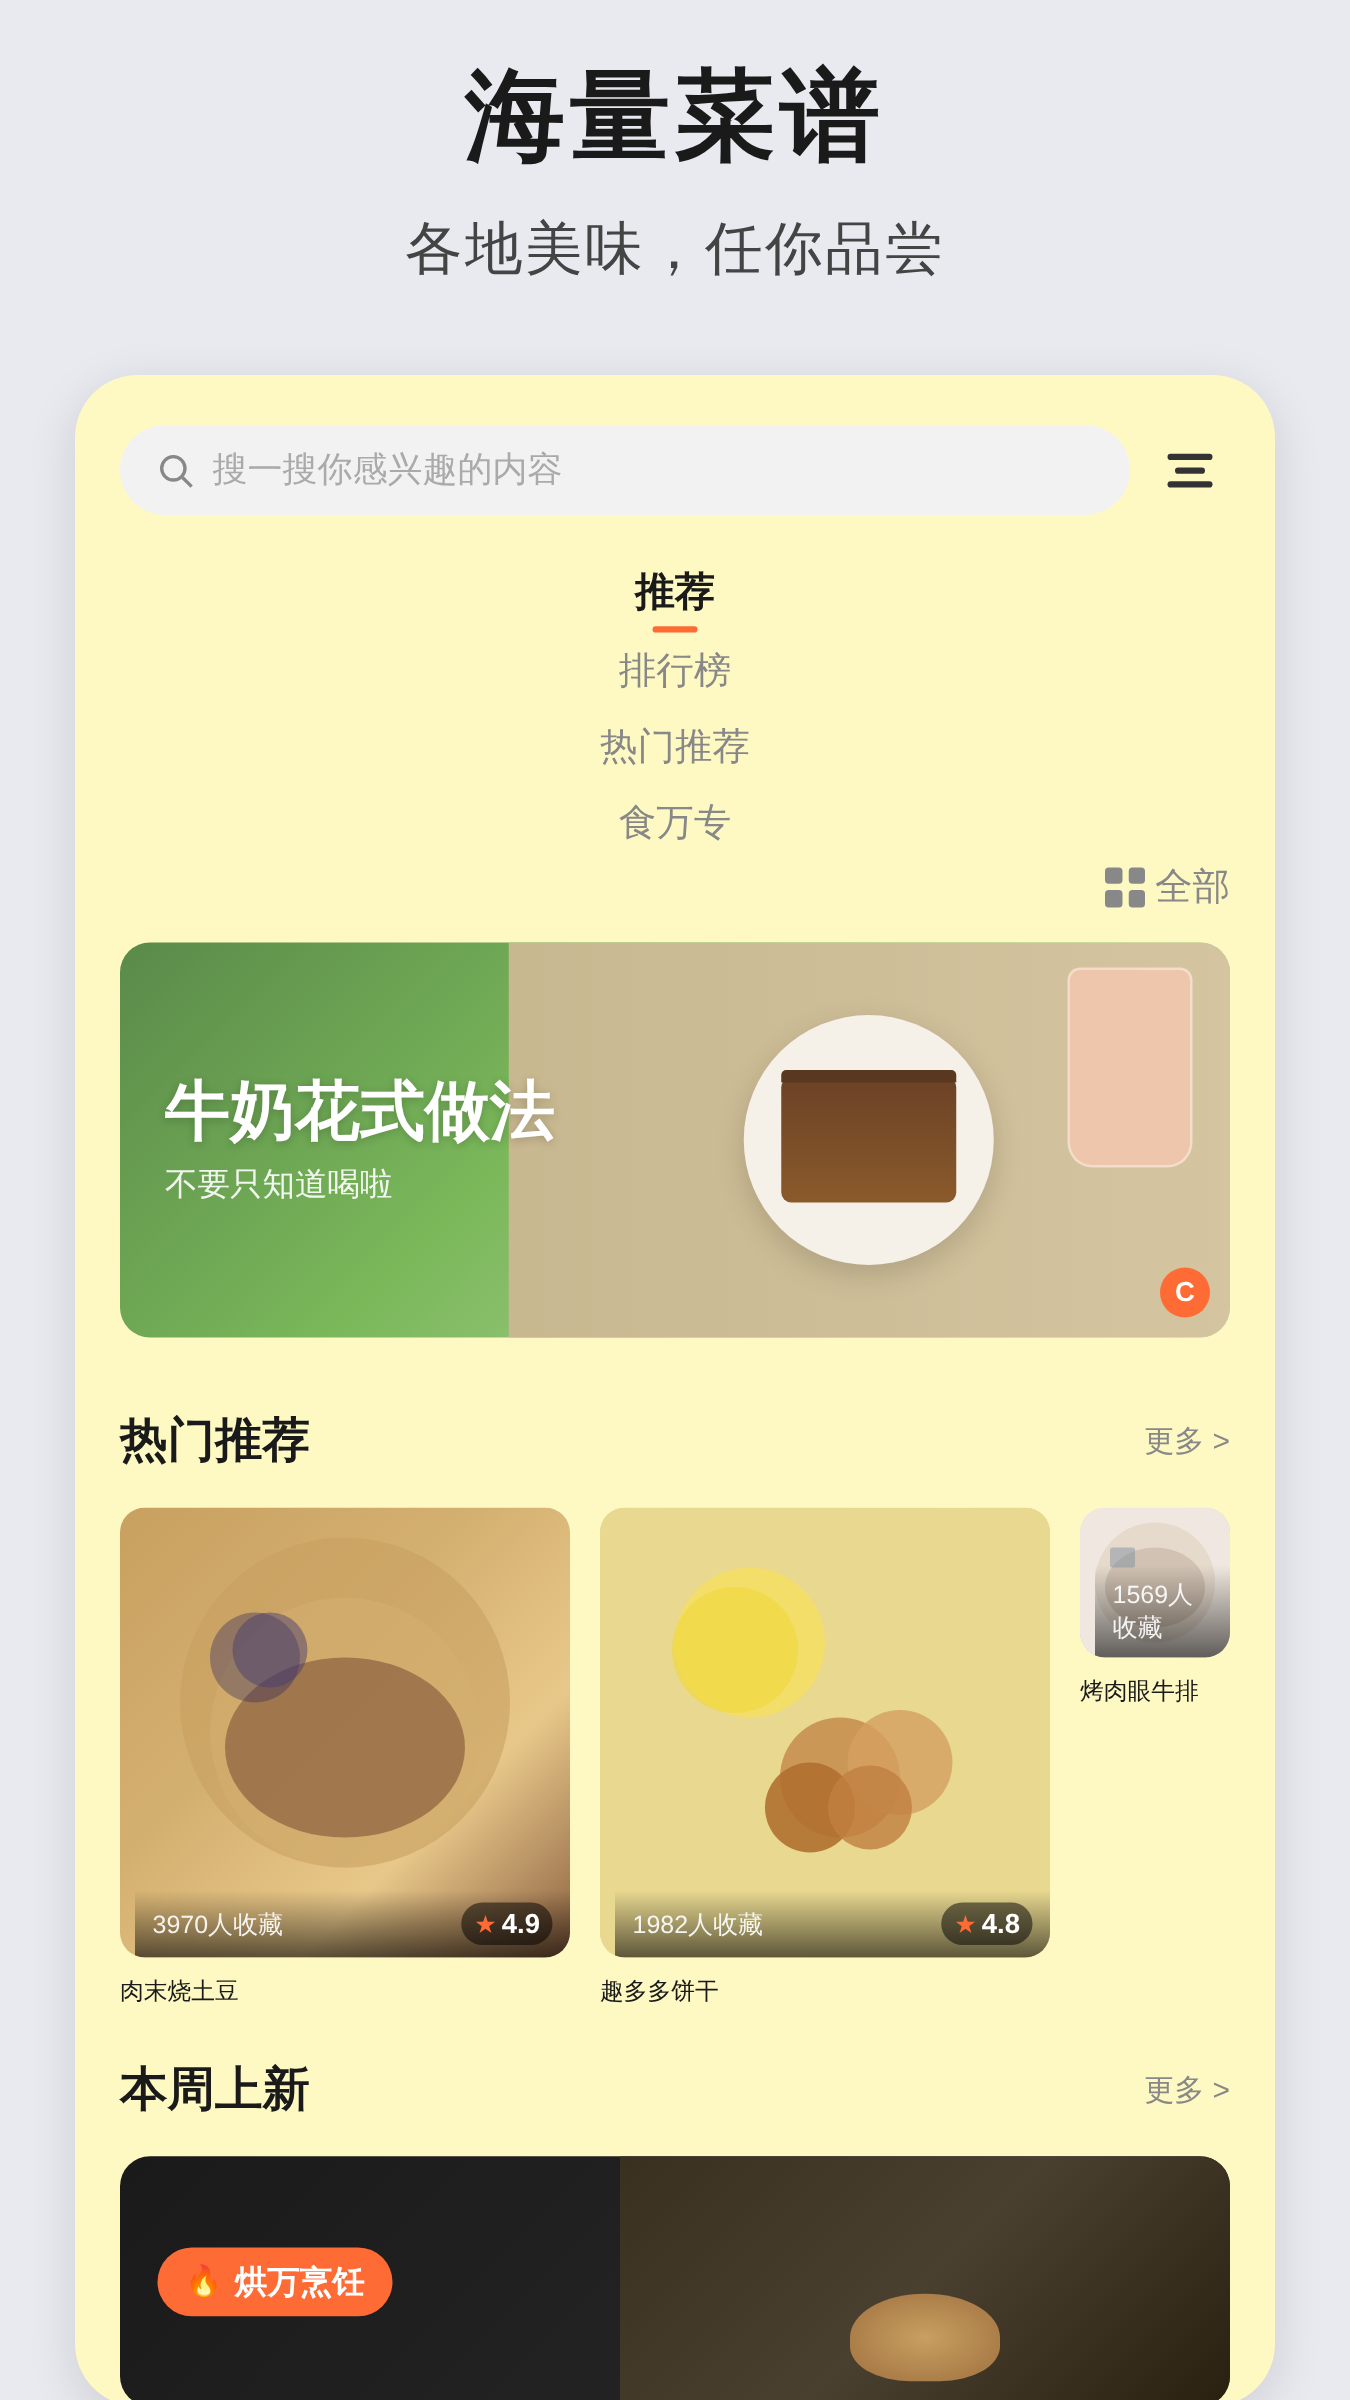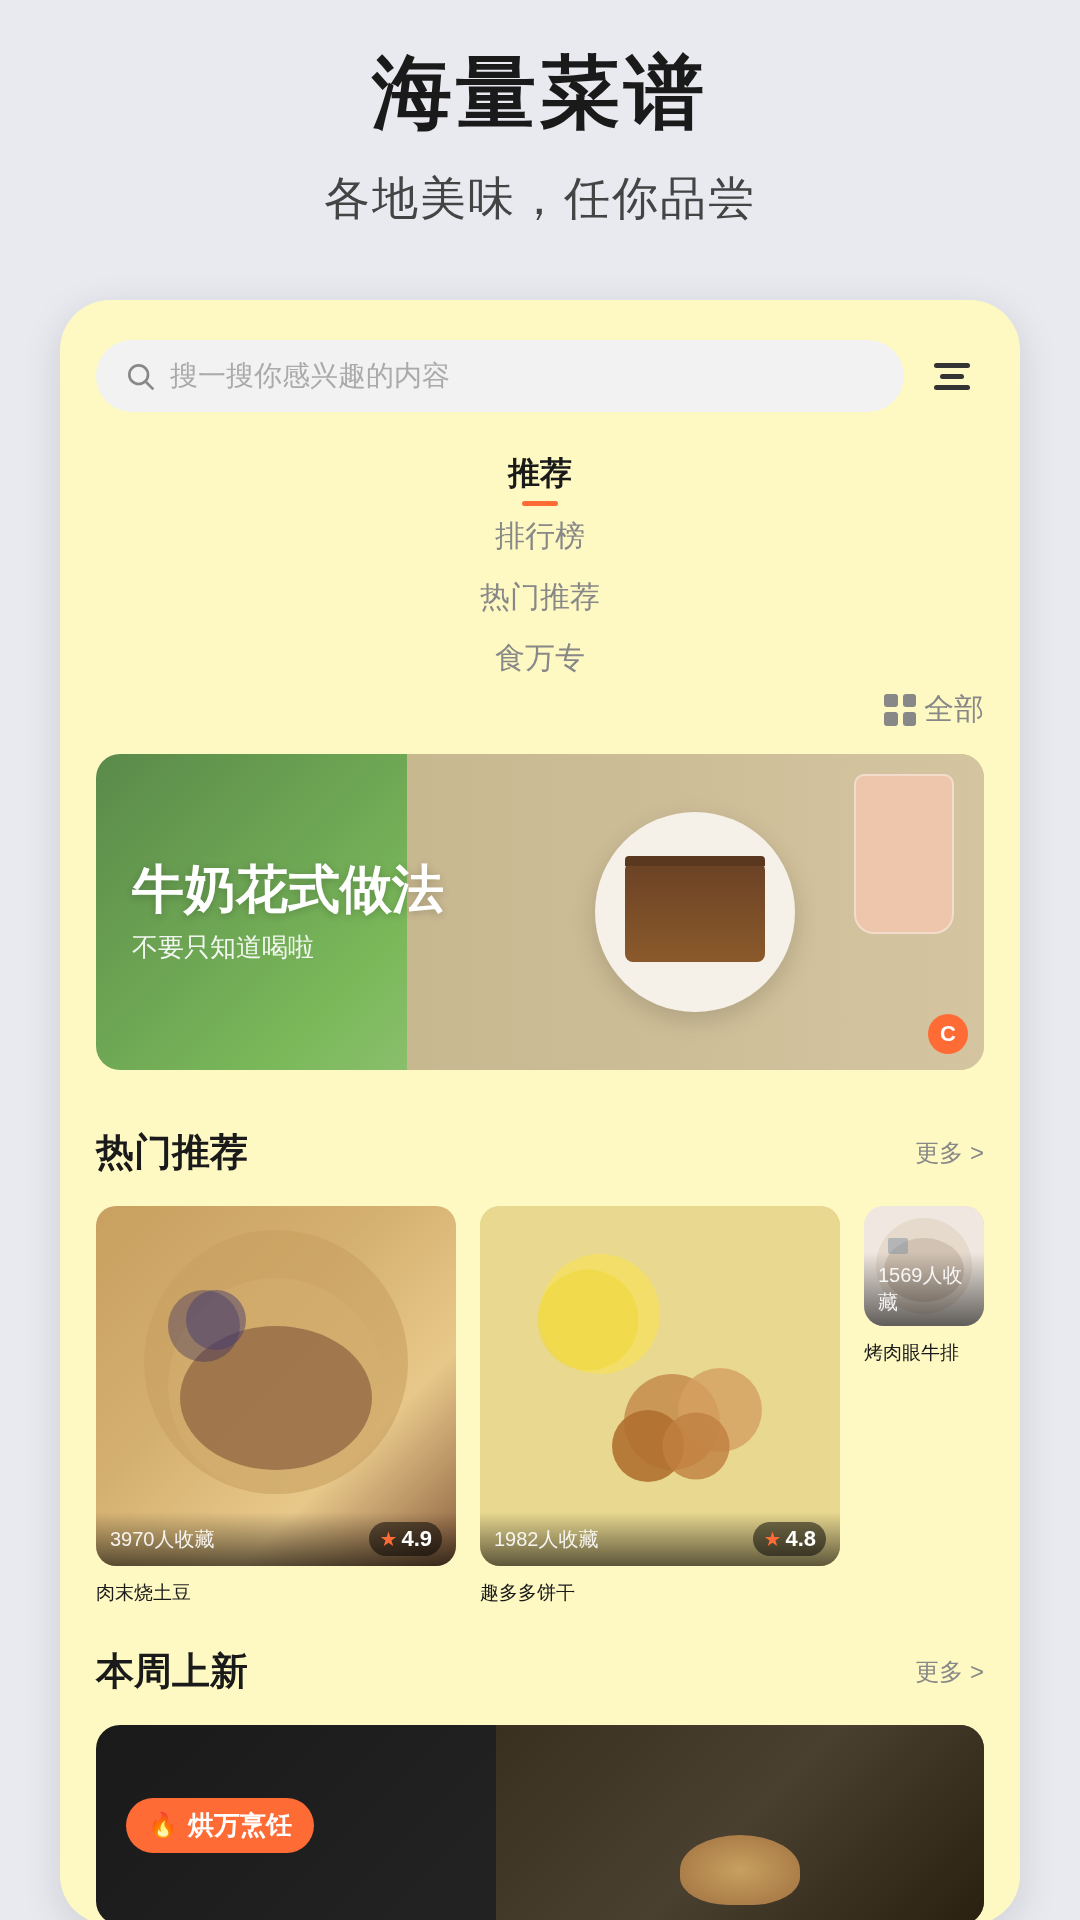--- a/index.html
+++ b/index.html
@@ -275,21 +275,21 @@
     .food-img-2 {
       background: linear-gradient(135deg, #e8d890 0%, #f5e8a0 40%, #d4a060 70%, #c89050 100%);
     }
     .food-img-3 {
       background: linear-gradient(135deg, #f0e8e0 0%, #e0d0c0 40%, #c8b8a8 70%, #b0a090 100%);
     }
 
     .food-card-overlay {
       position: absolute;
       bottom: 0;
-      left: 0;
+      left: 12px;
       right: 0;
       padding: 10px 14px;
       background: linear-gradient(to top, rgba(0,0,0,0.6) 0%, transparent 100%);
       display: flex;
       align-items: center;
       justify-content: space-between;
     }
     .food-card-saves {
       font-size: 20px;
       color: rgba(255,255,255,0.9);

